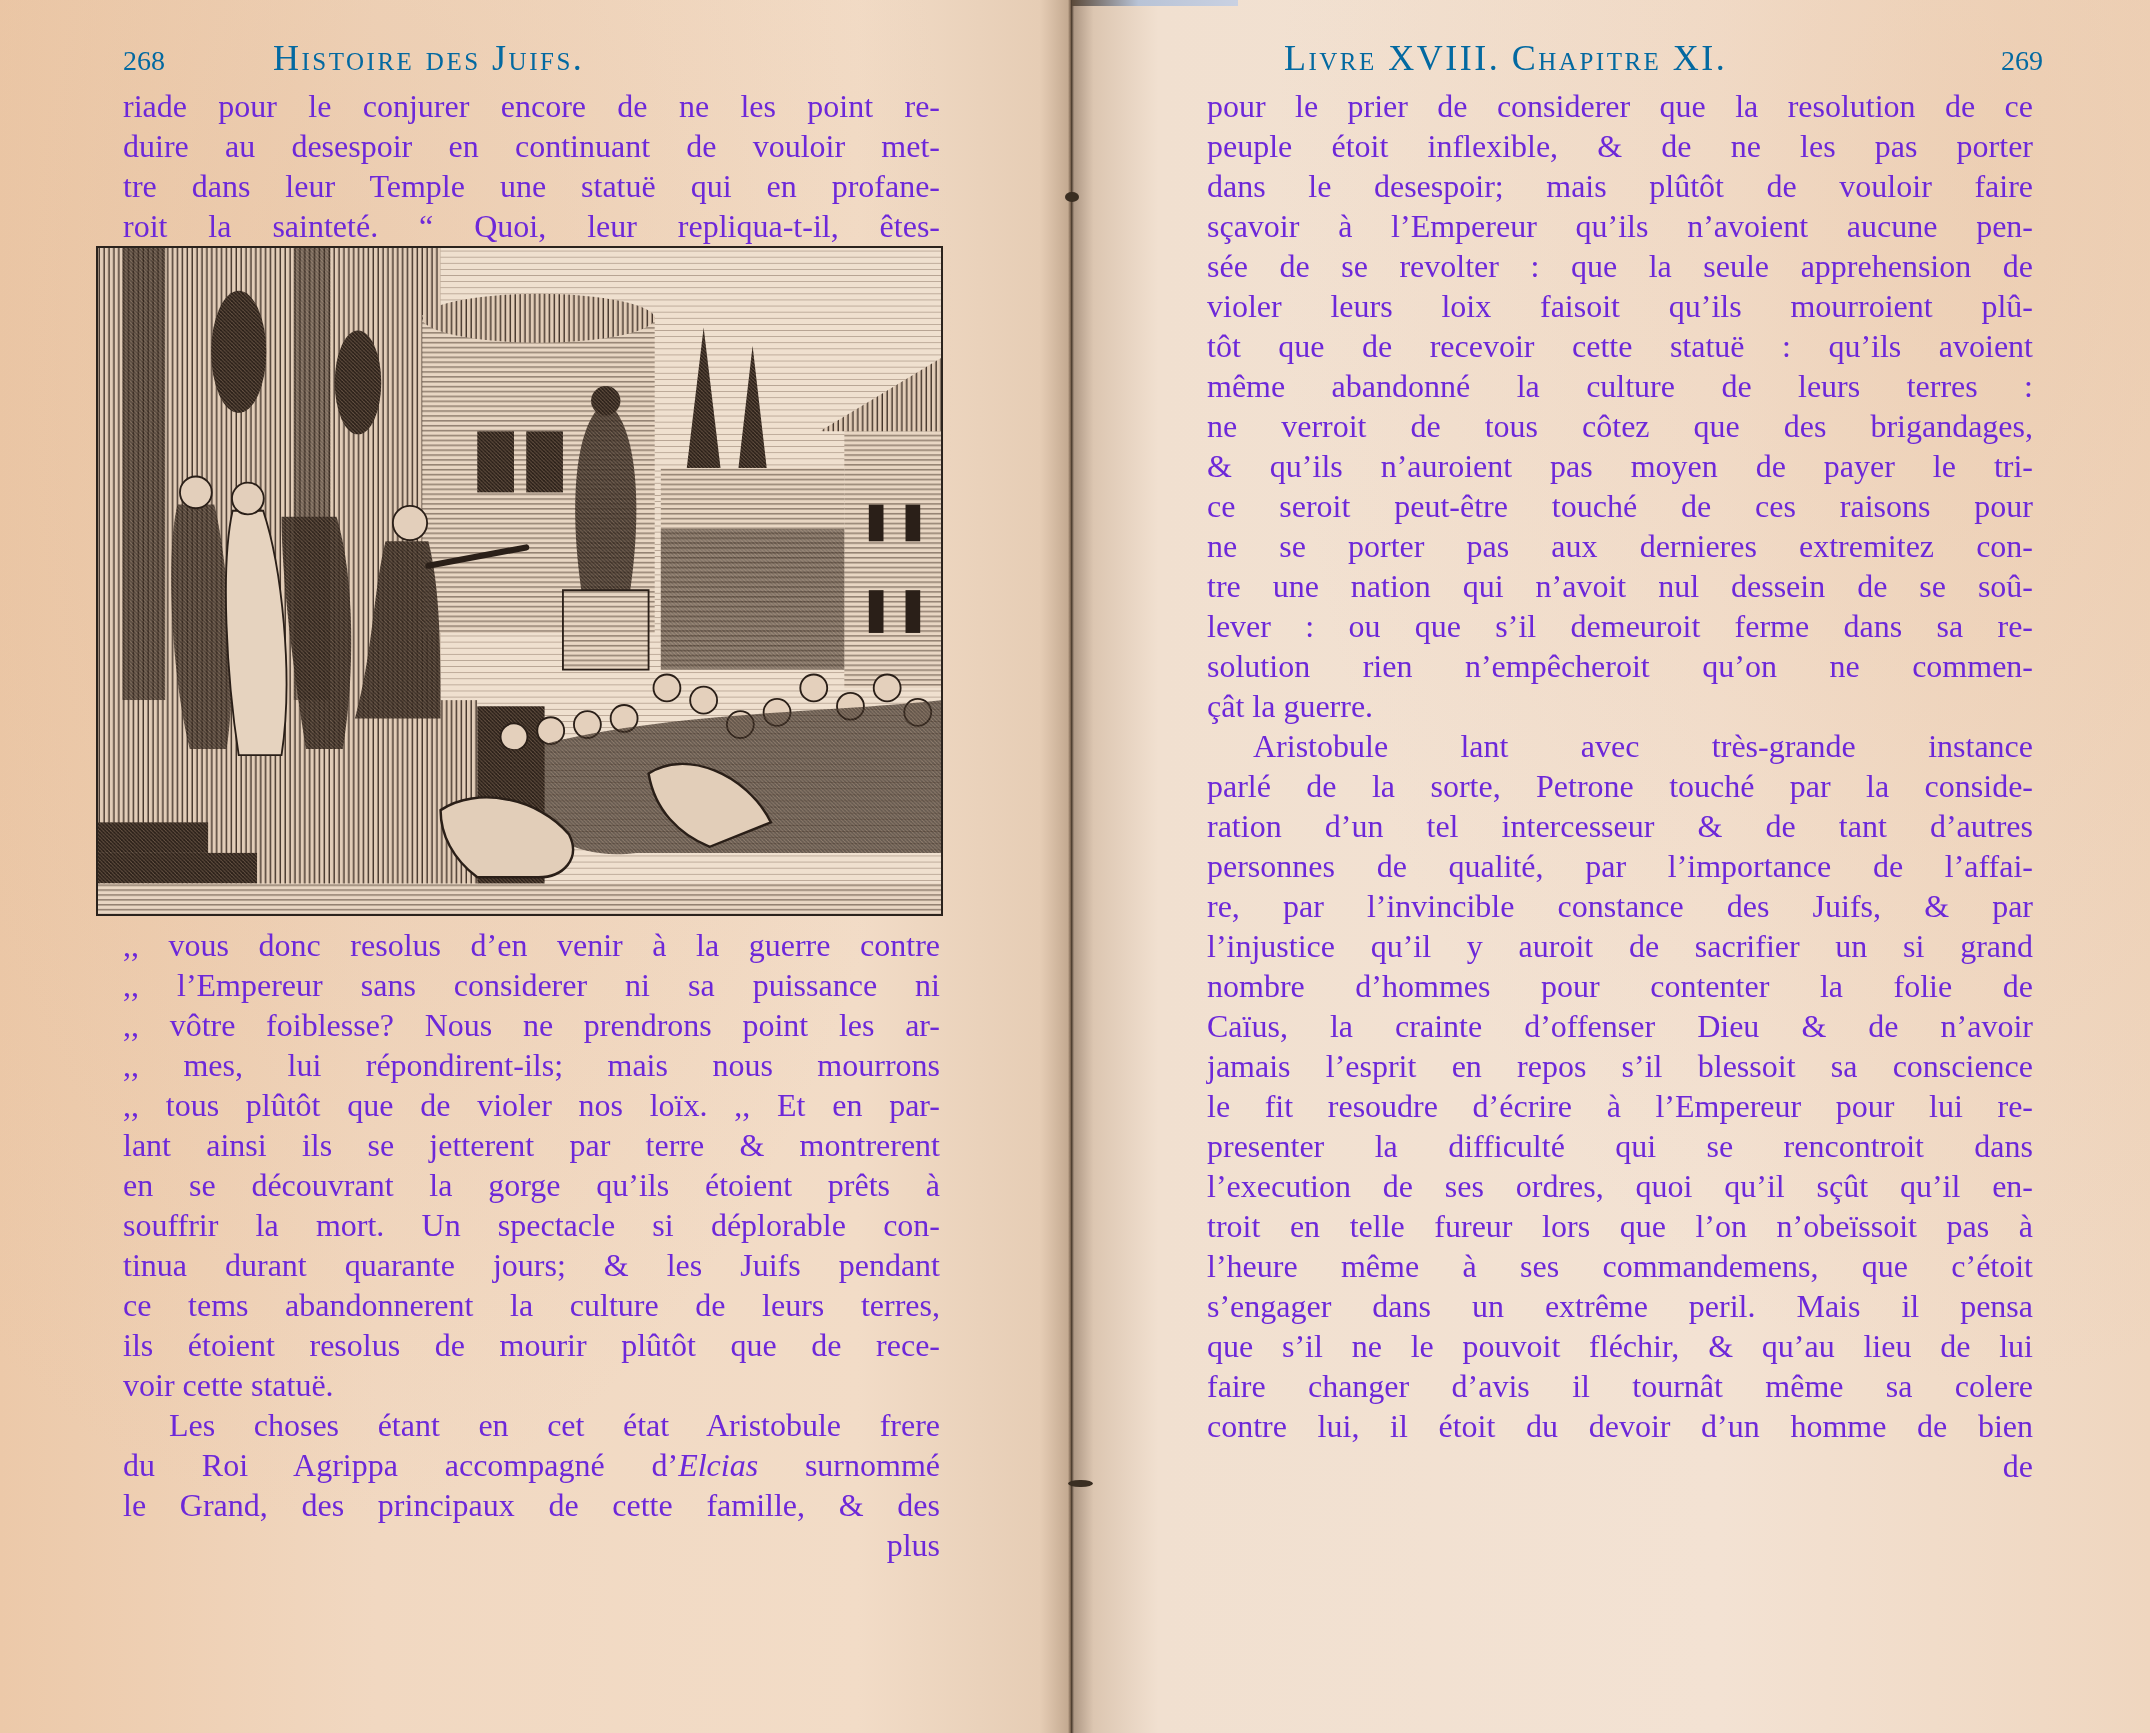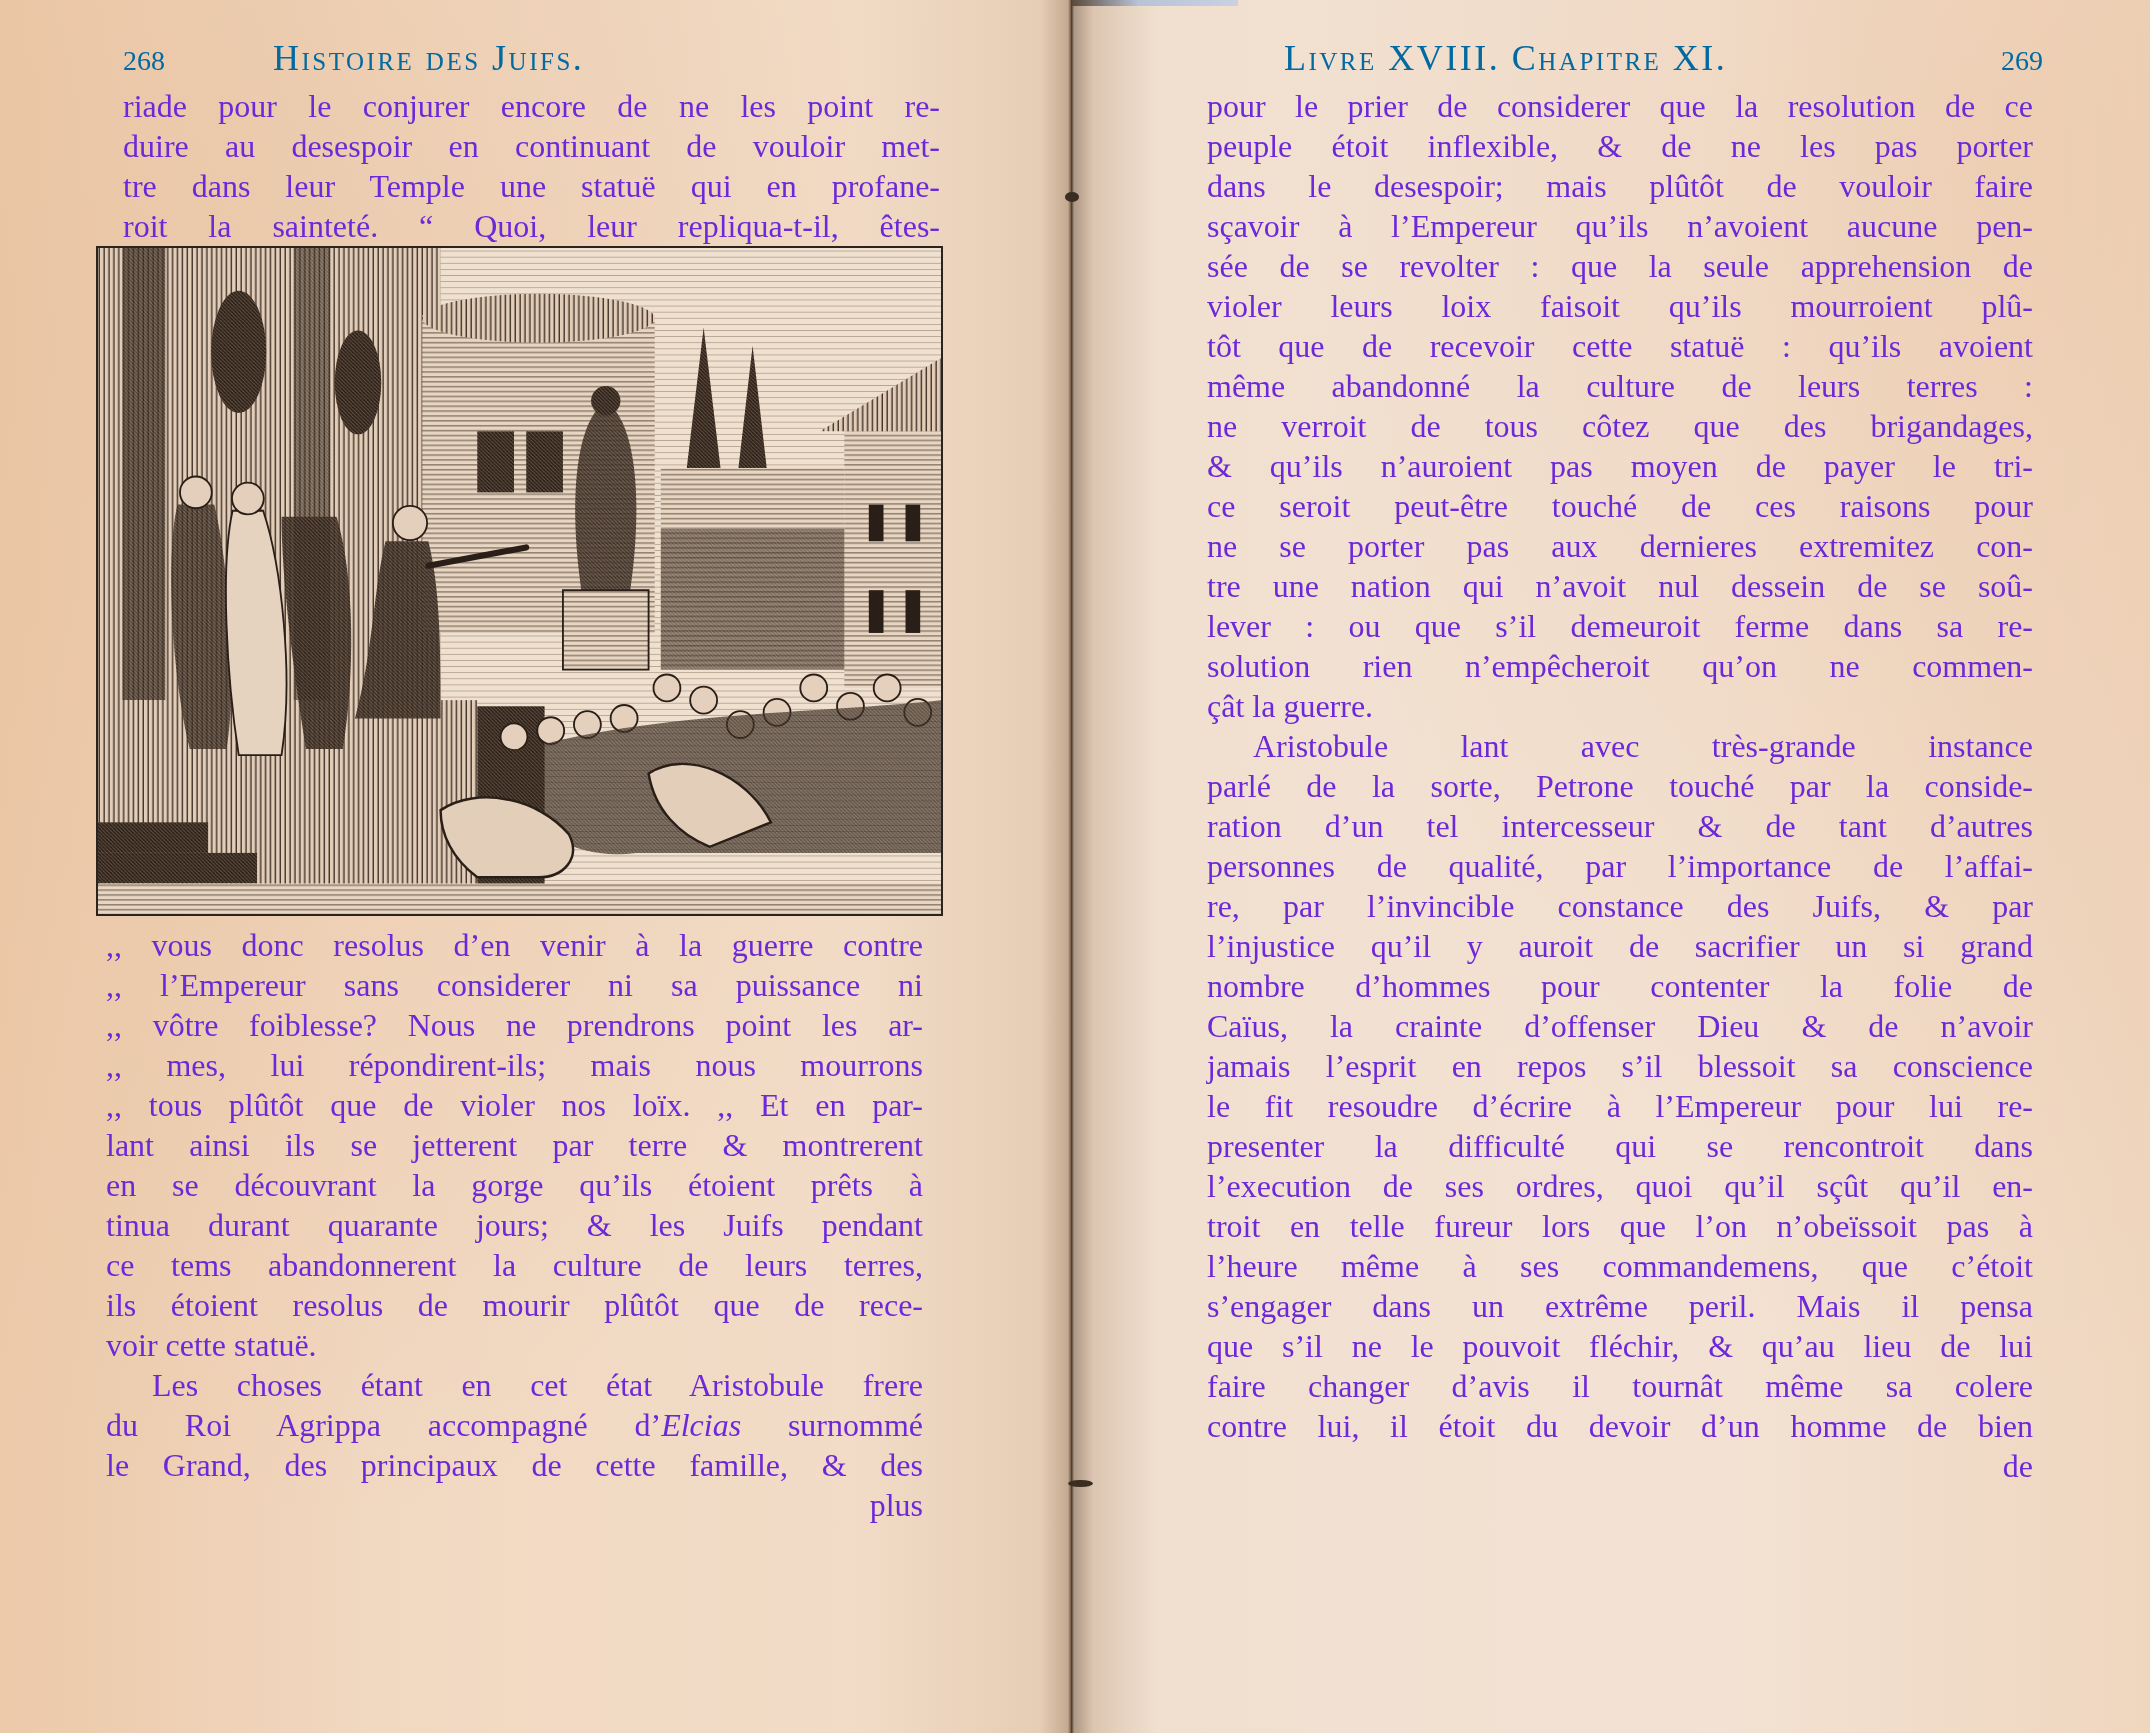--- a/index.html
+++ b/index.html
@@ -119,21 +119,21 @@
     }
     .text-block .line em {
       font-style: italic;
     }
     .left-top {
       left: 123px;
       top: 86px;
       width: 817px;
     }
     .left-bottom {
-      left: 106px;
+      left: 123px;
       top: 925px;
       width: 817px;
     }
     .right-text {
       left: 1207px;
       top: 86px;
       width: 826px;
     }
 
     
@@ -267,20 +267,21 @@
 </div>
 
 <div class="text-block left-bottom">
   <span class="line">,, vous donc resolus d’en venir à la guerre contre</span>
   <span class="line">,, l’Empereur sans considerer ni sa puissance ni</span>
   <span class="line">,, vôtre foiblesse? Nous ne prendrons point les ar-</span>
   <span class="line">,, mes, lui répondirent-ils; mais nous mourrons</span>
   <span class="line">,, tous plûtôt que de violer nos loïx. ,, Et en par-</span>
   <span class="line">lant ainsi ils se jetterent par terre &amp; montrerent</span>
   <span class="line">en se découvrant la gorge qu’ils étoient prêts à</span>
+  <span class="line">souffrir la mort. Un spectacle si déplorable con-</span>
   <span class="line">tinua durant quarante jours; &amp; les Juifs pendant</span>
   <span class="line">ce tems abandonnerent la culture de leurs terres,</span>
   <span class="line">ils étoient resolus de mourir plûtôt que de rece-</span>
   <span class="line last">voir cette statuë.</span>
   <span class="line indent">Les choses étant en cet état Aristobule frere</span>
   <span class="line"><span>du Roi Agrippa accompagné d’</span><em>Elcias</em><span> surnommé</span></span>
   <span class="line">le Grand, des principaux de cette famille, &amp; des</span>
   <span class="line catch">plus</span>
 </div>
 

